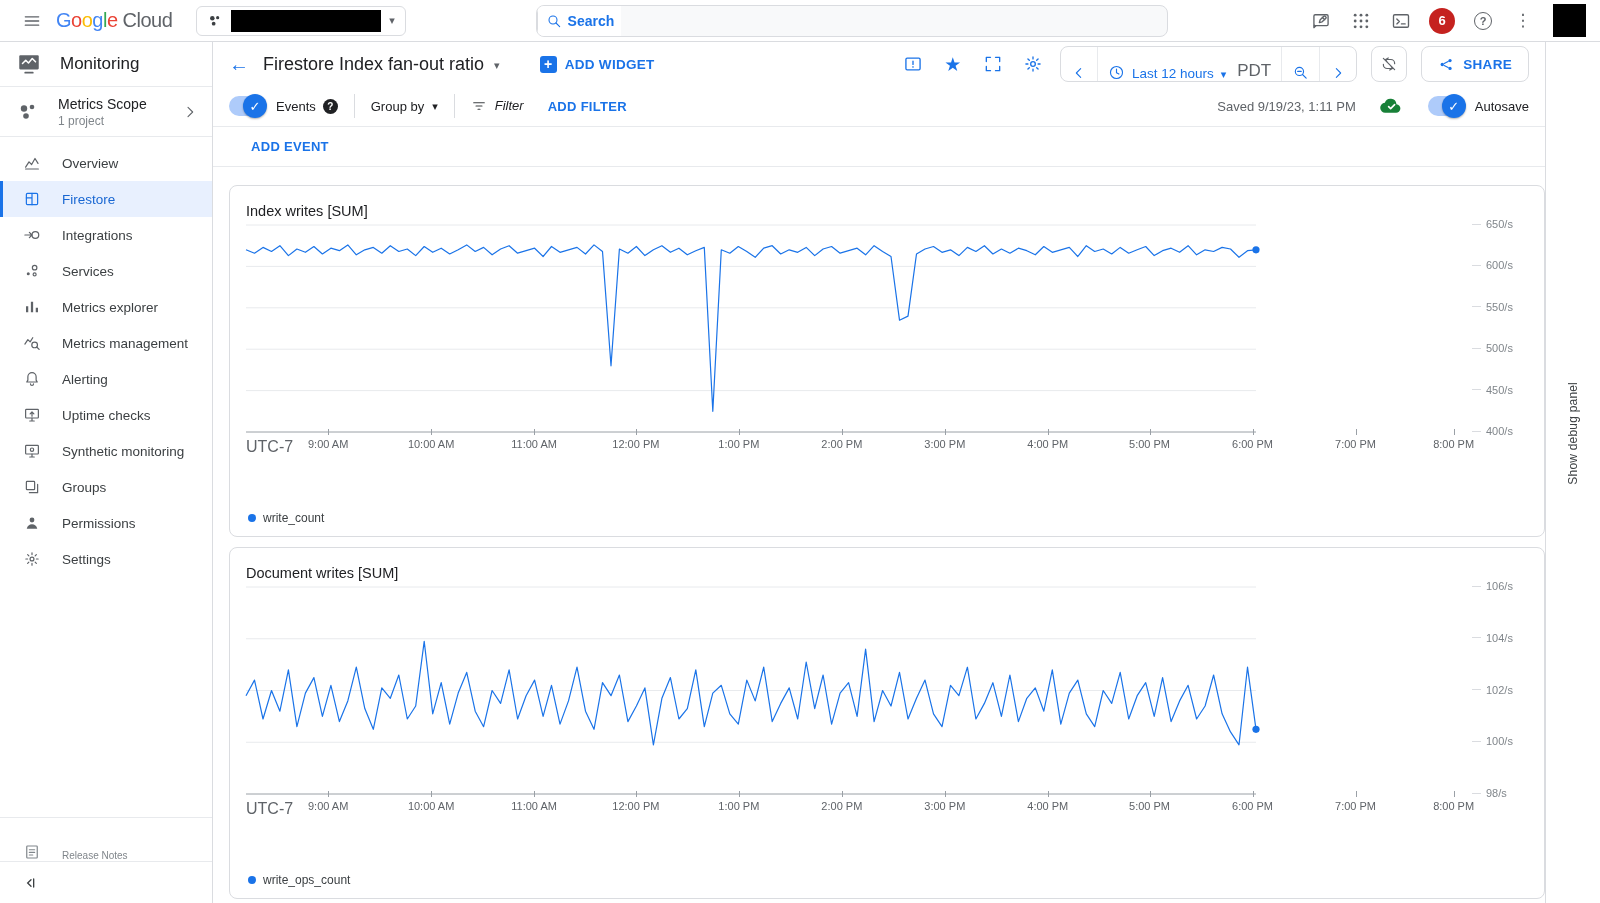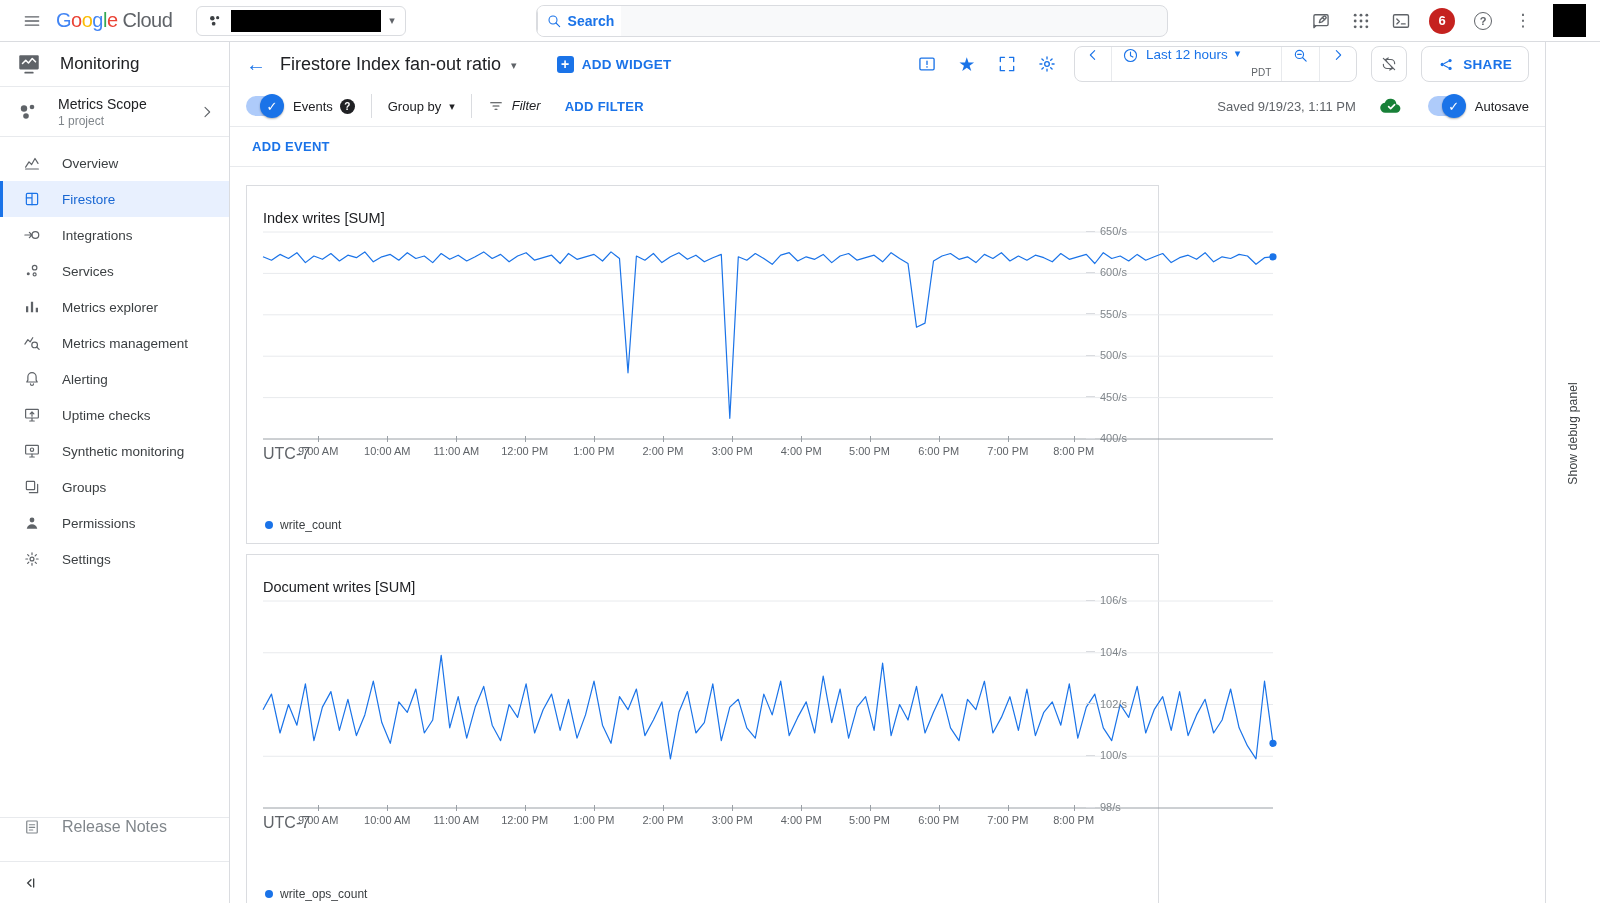--- a/index.html
+++ b/index.html
@@ -42,67 +42,67 @@
   .scope-text .t1 { font-size:14px; color:#202124; }
   .scope-text .t2 { font-size:12px; color:#80868b; margin-top:2px; }
   .nav { padding-top:8px; }
   .nav-item { display:flex; align-items:center; gap:21px; height:36px; padding-left:23px; font-size:13.5px; color:#3c4043; cursor:pointer; position:relative; }
   .nav-item .nicon { width:18px; height:18px; color:#5f6368; flex:none; display:grid; place-items:center; font-size:16px; }
   .nav-item .nicon svg { width:18px; height:18px; stroke:currentColor; fill:none; stroke-width:1.6; stroke-linecap:round; stroke-linejoin:round; }
   .nav-item.selected { background:#e8f0fe; color:#1967d2; }
   .nav-item.selected .nicon { color:#1a73e8; }
   .nav-item.selected::before { content:""; position:absolute; left:0; top:0; bottom:0; width:3px; background:#1a73e8; }
   .side-foot { margin-top:auto; }
-  .foot-row { display:flex; align-items:flex-start; gap:21px; height:44px; padding-left:23px; border-top:1px solid #e8eaed; color:#80868b; font-size:16px; cursor:pointer; }
+  .foot-row { display:flex; align-items:flex-end; gap:21px; height:44px; padding-left:23px; border-top:1px solid #e8eaed; color:#80868b; font-size:10px; cursor:pointer; }
   .foot-row .nicon { width:18px; height:18px; color:#80868b; }
   .foot-row .nicon svg { width:18px; height:18px; stroke:currentColor; fill:none; stroke-width:1.6; stroke-linecap:round; stroke-linejoin:round; }
   .collapse-row { display:flex; align-items:center; height:42px; padding-left:23px; border-top:1px solid #e8eaed; cursor:pointer; }
 
   
   .main { flex:1; position:relative; padding-right:55px; background:#fff; }
   .debug-strip { position:absolute; top:0; right:0; bottom:0; width:55px; border-left:1px solid #dadce0; display:flex; align-items:flex-start; justify-content:center; cursor:pointer; }
   .debug-strip span { margin-top:340px; writing-mode:vertical-rl; transform:rotate(180deg); font-size:12px; color:#3c4043; letter-spacing:.2px; }
 
   .dash-header { height:44px; display:flex; align-items:center; padding:0 16px; }
   .back { color:#1a73e8; font-size:20px; width:28px; cursor:pointer; }
   .dash-title { font-size:18px; color:#202124; margin-left:6px; cursor:pointer; }
   .dash-title-caret { color:#5f6368; font-size:11px; margin:2px 0 0 10px; cursor:pointer; }
   .add-widget { display:flex; align-items:center; gap:8px; color:#1a73e8; font-size:13.5px; font-weight:bold; letter-spacing:.3px; margin-left:40px; cursor:pointer; }
   .plusbox { width:17px; height:17px; background:#1a73e8; border-radius:3px; color:#fff; display:grid; place-items:center; font-size:14px; font-weight:bold; line-height:1; }
   .dh-right { margin-left:auto; display:flex; align-items:center; gap:14px; }
   .hic { width:26px; height:26px; display:grid; place-items:center; cursor:pointer; }
   .star { color:#1a73e8; font-size:19px; }
   .timegrp { display:flex; align-items:center; height:36px; border:1px solid #dadce0; border-radius:8px; overflow:hidden; }
-  .tseg { display:flex; align-items:flex-start; height:100%; padding:0 10px; cursor:pointer; gap:7px; }
+  .tseg { display:flex; align-items:flex-end; height:100%; padding:0 10px; cursor:pointer; gap:7px; }
   .tseg + .tseg { border-left:1px solid #e8eaed; }
   .trange { color:#1a73e8; font-size:13.5px; }
-  .tz { color:#5f6368; font-size:10px; margin-left:4px;margin-top:20px; }
+  .tz { color:#5f6368; font-size:17px; margin-left:4px;margin-top:20px; }
   .sqbtn { width:36px; height:36px; border:1px solid #dadce0; border-radius:8px; display:grid; place-items:center; cursor:pointer; }
   .sharebtn { display:flex; align-items:center; gap:8px; height:36px; padding:0 16px; border:1px solid #dadce0; border-radius:8px; color:#1a73e8; font-size:13.5px; font-weight:bold; letter-spacing:.3px; cursor:pointer; background:#fff; }
 
   .toolbar { height:41px; display:flex; align-items:center; padding:0 16px; border-bottom:1px solid #e8eaed; }
   .toggle { width:37px; height:20px; border-radius:10px; background:#aecbfa; position:relative; cursor:pointer; flex:none; }
   .toggle .knob { position:absolute; right:-1px; top:-2px; width:24px; height:24px; border-radius:50%; background:#1a73e8; color:#fff; font-size:13px; display:grid; place-items:center; box-shadow:0 1px 2px rgba(0,0,0,.3); }
   .tlabel { font-size:13px; color:#202124; margin-left:10px; }
   .qmark { width:15px; height:15px; background:#202124; border-radius:50%; color:#fff; font-size:10px; font-weight:bold; display:grid; place-items:center; margin-left:7px; cursor:pointer; }
   .vdiv { width:1px; height:24px; background:#dadce0; margin:0 16px; }
   .groupby { display:flex; align-items:center; gap:8px; font-size:13px; color:#202124; cursor:pointer; }
   .filterbtn { display:flex; align-items:flex-start; gap:8px; font-size:13px; color:#202124; cursor:pointer;font-style:italic; }
   .addfilter { color:#1a73e8; font-size:13px; font-weight:bold; letter-spacing:.3px; margin-left:24px; cursor:pointer; }
   .tb-rt { margin-left:auto; display:flex; align-items:center; }
   .saved { font-size:13px; color:#5f6368; }
   .cloudok { margin-left:22px; }
   .autosave-toggle { margin-left:26px; }
   .autosave-lb { font-size:13px; color:#202124; margin-left:10px; }
 
   .addevent-row { height:40px; display:flex; align-items:center; padding:0 16px; border-bottom:1px solid #e8eaed; }
-  .addevent { color:#1a73e8; font-size:13px; font-weight:bold; letter-spacing:.3px; margin-left:6px; cursor:pointer; }
+  .addevent { color:#1a73e8; font-size:13px; font-weight:bold; letter-spacing:.3px; margin-left:22px; cursor:pointer; }
 
   .charts { padding:18px 0 0 16px; }
-  .card { width:913px; border:1px solid #dadce0; border-radius:0; background:#fff; padding:24px 16px 6px; }
+  .card { width:1316px; border:1px solid #dadce0; border-radius:8px; background:#fff; padding:17px 16px 6px; }
   .card + .card { margin-top:10px; }
   .card-title { font-size:14.5px; color:#202124; margin-bottom:6px; }
   .chart-main { display:flex; }
   .plot { flex:1; height:207px; position:relative; }
   .plot svg { position:absolute; inset:0; overflow:visible; }
   .ylabels { width:56px; position:relative; }
   .ytick { position:absolute; left:0; display:flex; align-items:center; gap:5px; }
   .ytick .dash { width:9px; height:1px; background:#dadce0; }
   .ytick .yl { font-size:11px; color:#80868b; }
   .xaxis { margin-right:56px; position:relative; height:26px; }

